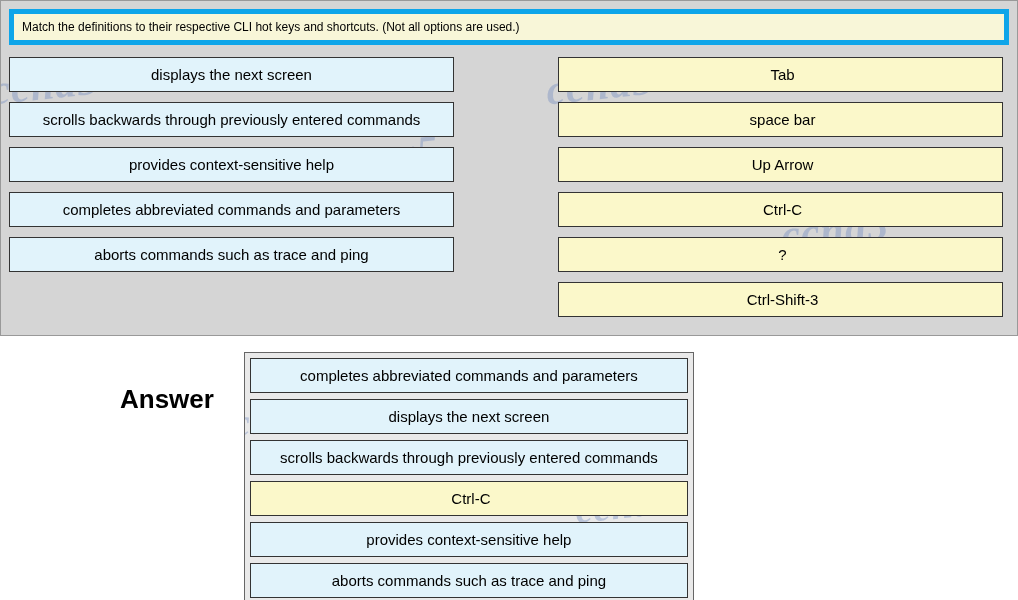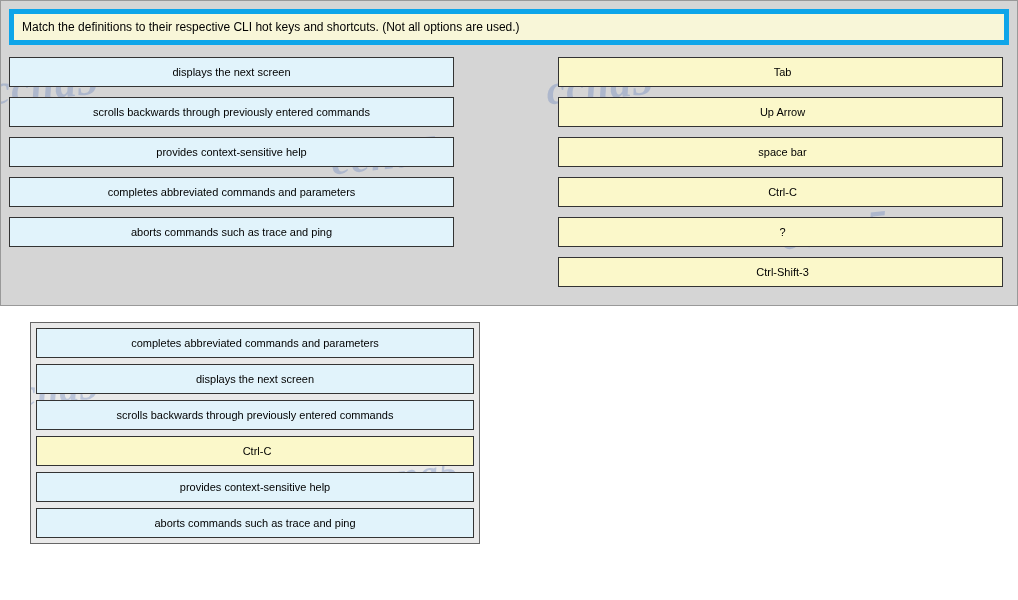--- a/index.html
+++ b/index.html
@@ -28,21 +28,21 @@
       display: flex;
       gap: 8px;
     }
     .col-left { flex: 0 0 445px; }
     .col-right { flex: 0 0 445px; margin-left: 96px; }
     .box {
       border: 1px solid #333;
       text-align: center;
       padding: 8px 6px;
       margin-bottom: 10px;
-      font-size: 11px;
+      font-size: 15px;
       position: relative;
       z-index: 2;
     }
     .box-blue { background: #e1f3fb; }
     .box-yellow { background: #fbf8ca; padding-left: 10px; }
     .answer-wrap {
       display: flex;
       align-items: flex-start;
       margin-top: 16px;
       position: relative;
@@ -92,30 +92,31 @@
   <div class="columns">
     <div class="col-left">
       <div class="box box-blue">displays the next screen</div>
       <div class="box box-blue">scrolls backwards through previously entered commands</div>
       <div class="box box-blue">provides context-sensitive help</div>
       <div class="box box-blue">completes abbreviated commands and parameters</div>
       <div class="box box-blue">aborts commands such as trace and ping</div>
     </div>
     <div class="col-right">
       <div class="box box-yellow">Tab</div>
+      <div class="box box-yellow">space bar</div>
       <div class="box box-yellow">Up Arrow</div>
-      <div class="box box-yellow">space bar</div>
       <div class="box box-yellow">Ctrl-C</div>
       <div class="box box-yellow">?</div>
       <div class="box box-yellow">Ctrl-Shift-3</div>
     </div>
   </div>
 </div>
 
 <div class="answer-wrap">
+  <div class="answer-label">Answer</div>
   <div class="answer-col">
     <div class="watermark" style="left:-30px; top:45px; font-size:38px;">ccna5</div>
     <div class="watermark" style="left:330px; top:130px; font-size:38px;">ccna5</div>
     <div class="box box-blue">completes abbreviated commands and parameters</div>
     <div class="box box-blue">displays the next screen</div>
     <div class="box box-blue">scrolls backwards through previously entered commands</div>
     <div class="box box-yellow">Ctrl-C</div>
     <div class="box box-blue">provides context-sensitive help</div>
     <div class="box box-blue">aborts commands such as trace and ping</div>
   </div>

